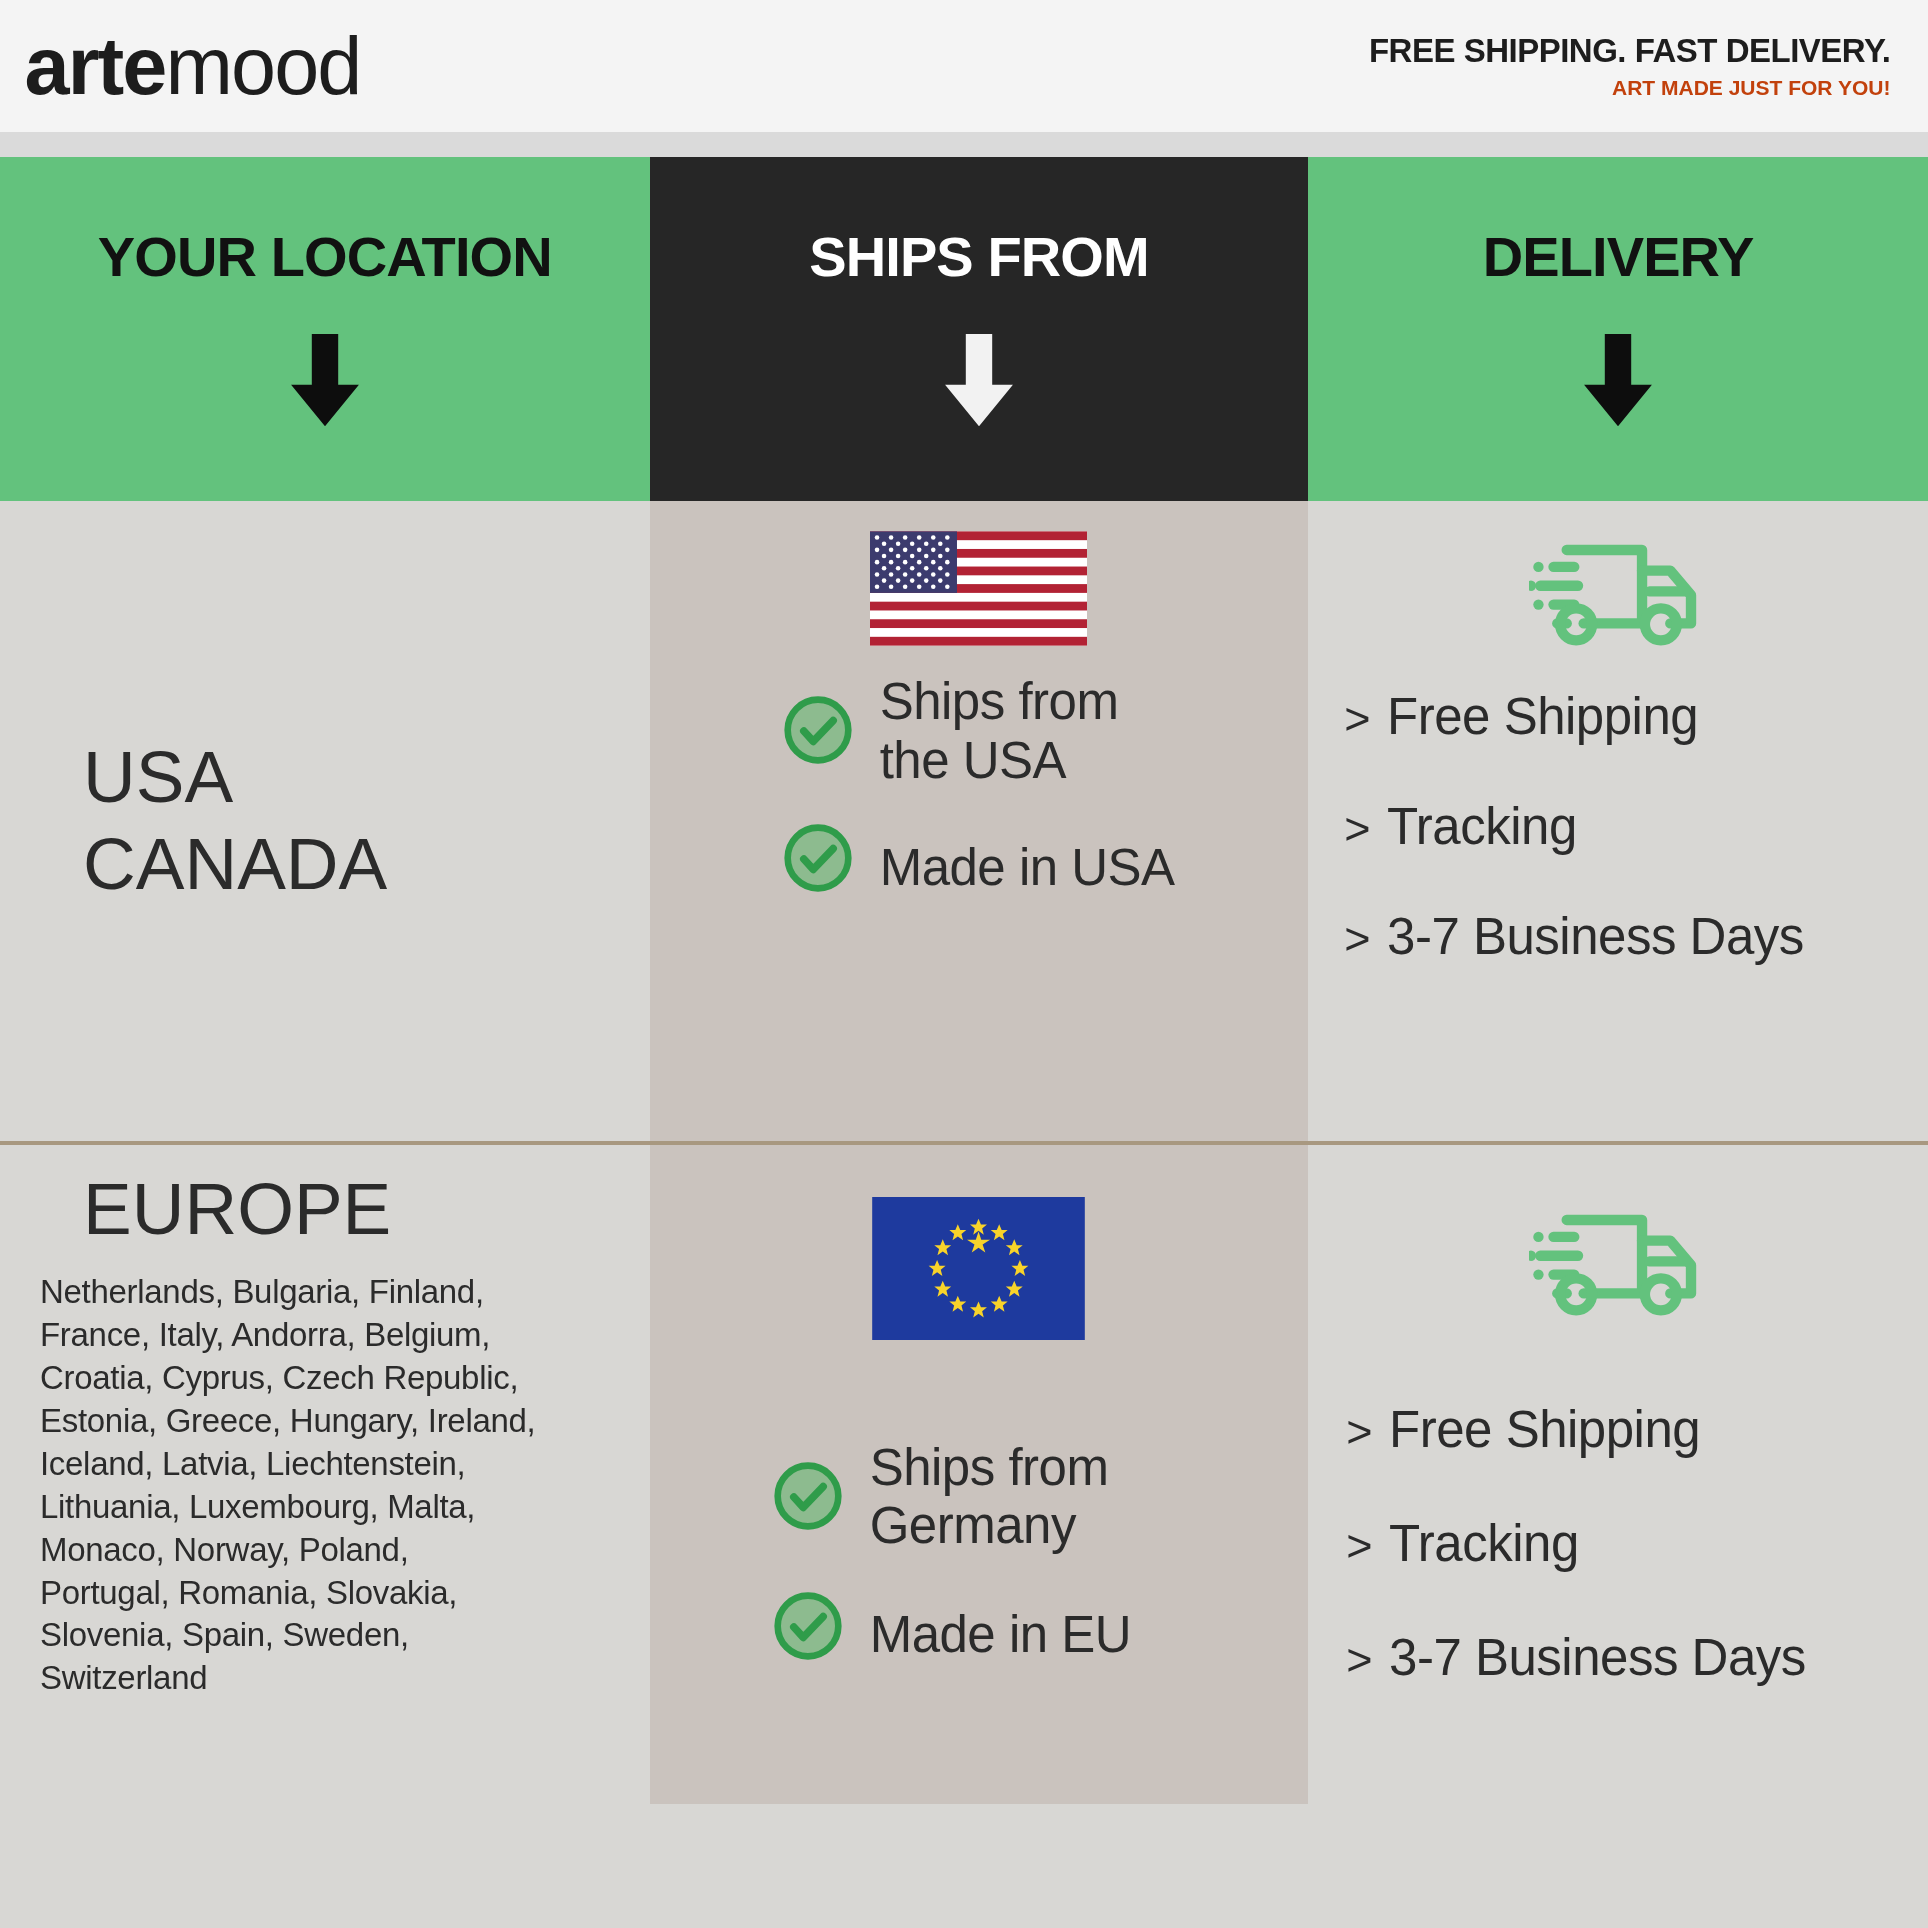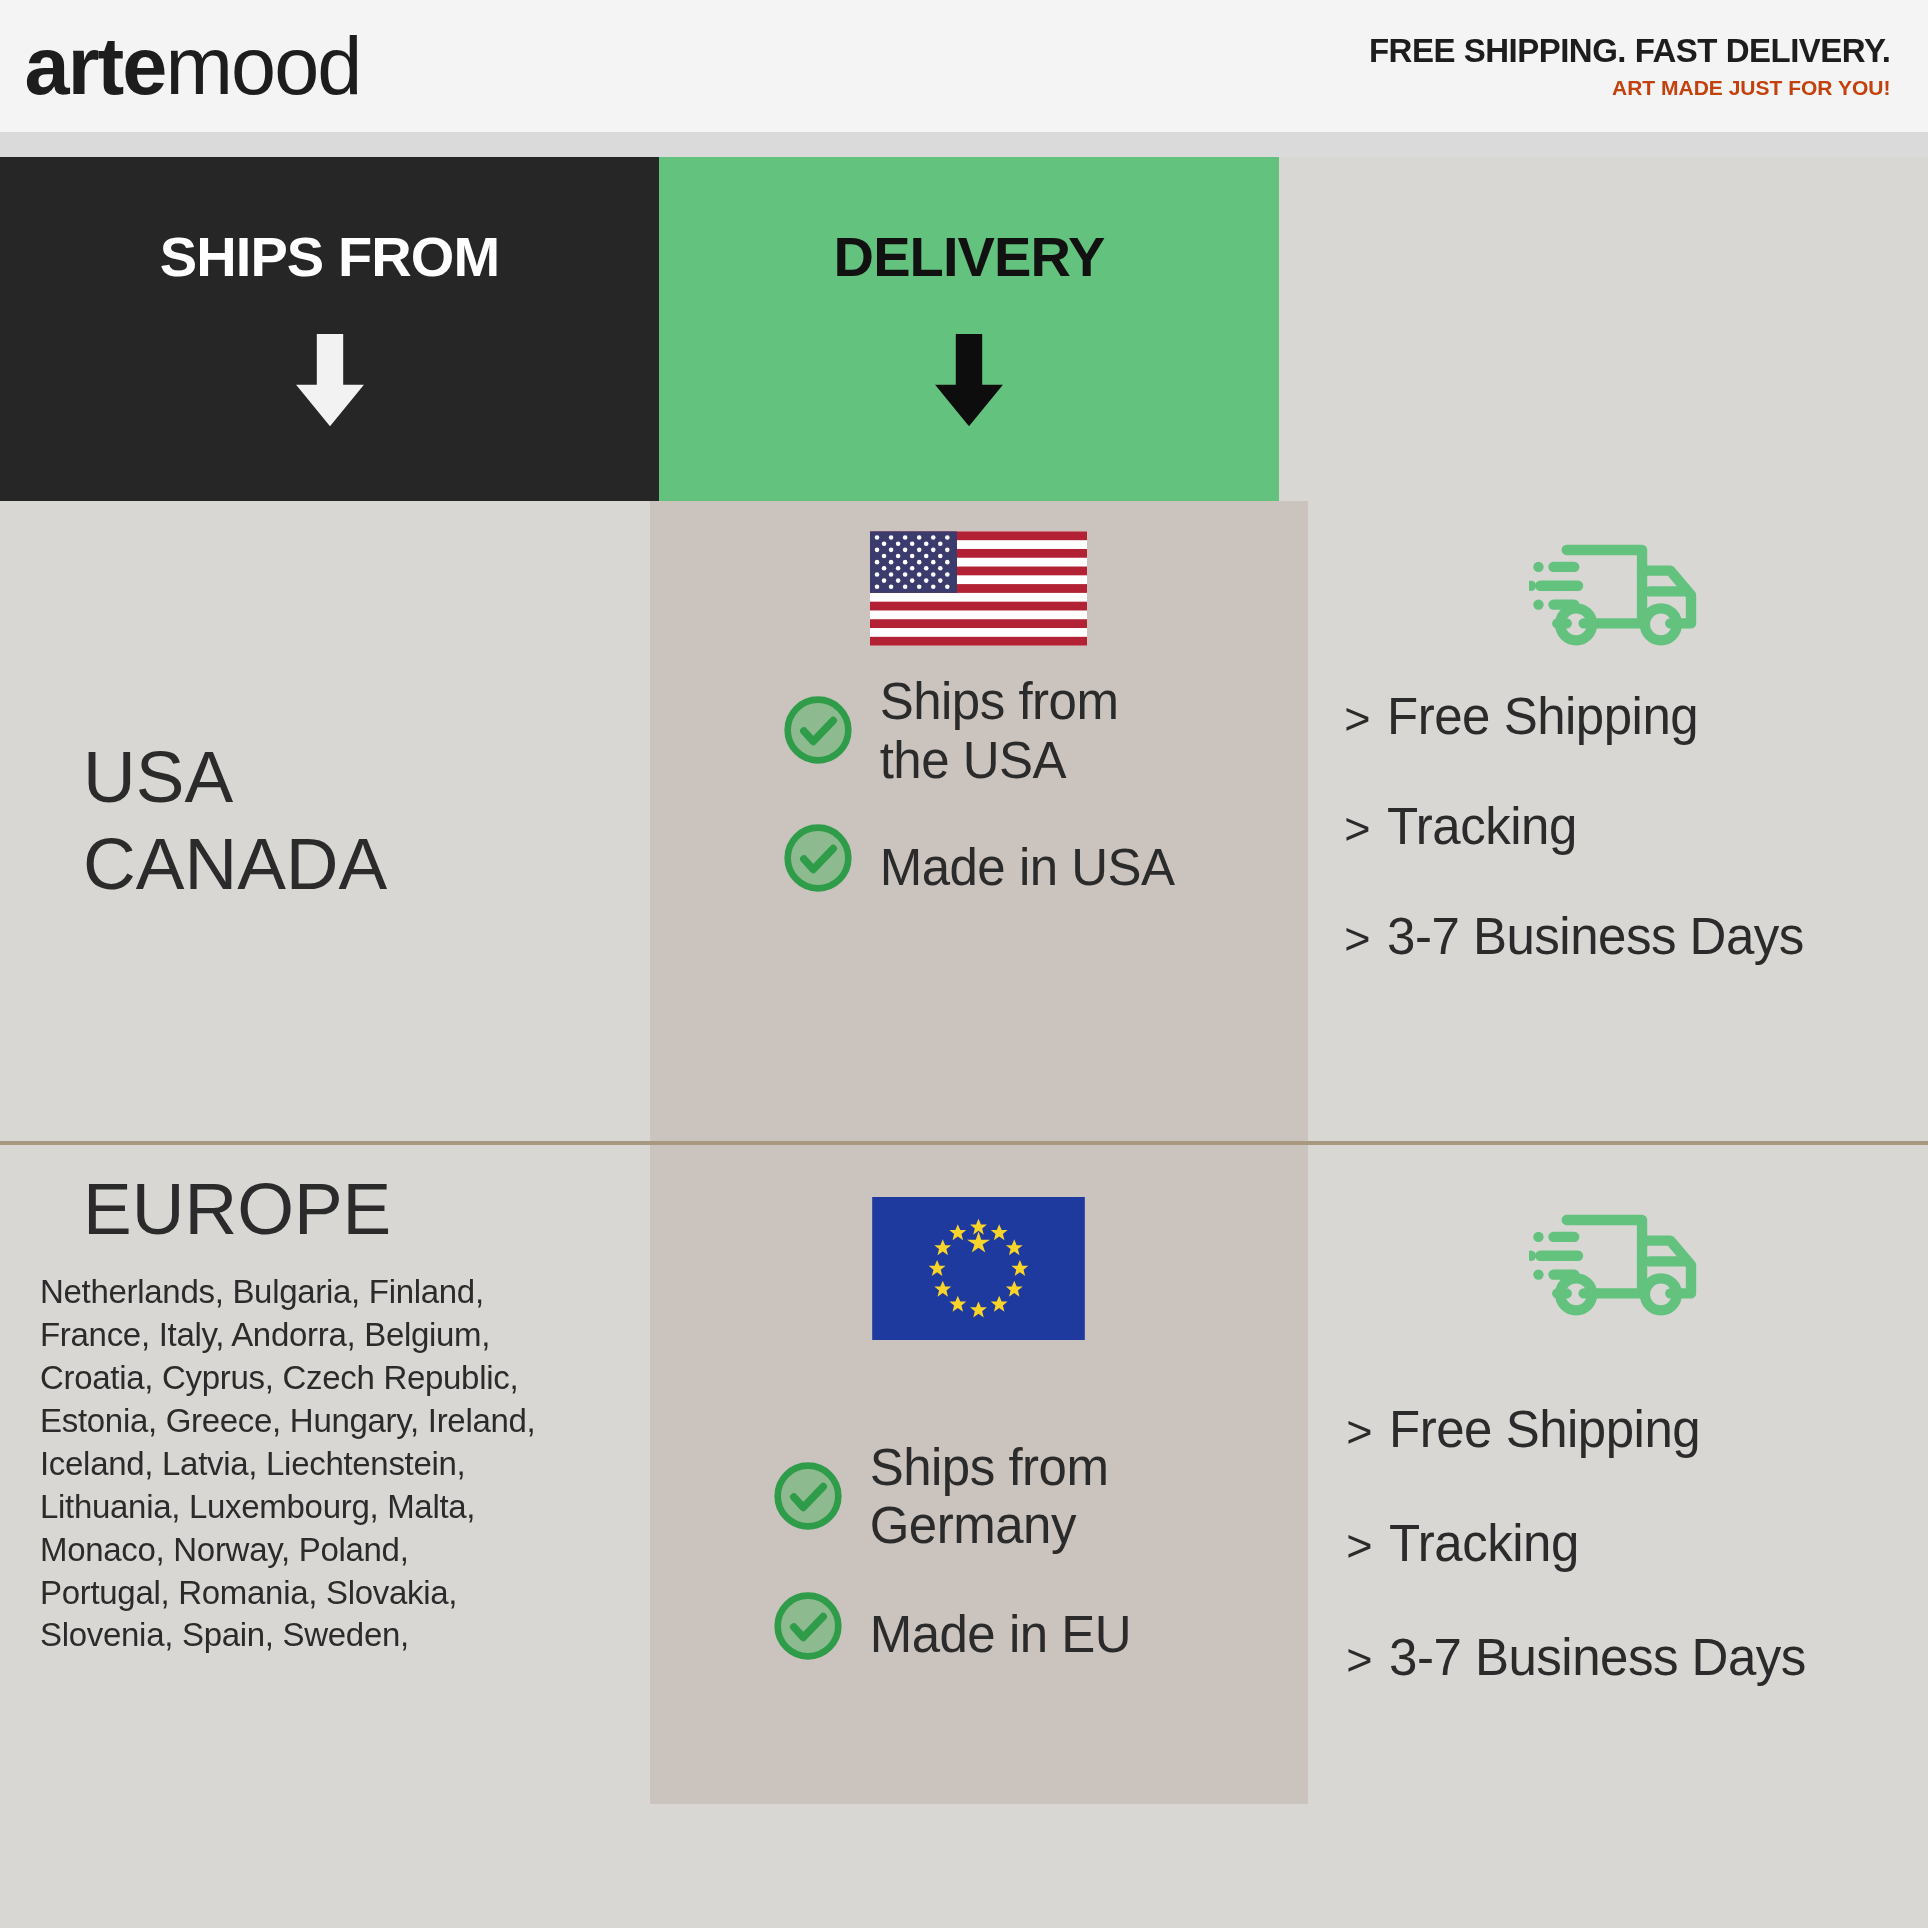--- a/index.html
+++ b/index.html
@@ -128,20 +128,28 @@
   <div class="tagwrap">
     <div class="tag1">FREE SHIPPING. FAST DELIVERY.</div>
     <div class="tag2">ART MADE JUST FOR YOU!</div>
   </div>
 </div>
 
 <div class="separator"></div>
 
 <div class="headband">
 
+  <div class="hcol side">
+    <div class="htitle dark">YOUR LOCATION</div>
+    <div class="arrow">
+      <svg width="102" height="98" viewBox="0 0 108 104">
+        <path d="M54 0 L54 0 M40 2 L68 2 L68 56 L90 56 L54 100 L18 56 L40 56 Z" fill="#0d0d0d"></path>
+      </svg>
+    </div>
+  </div>
 
   <div class="hcol mid">
     <div class="htitle light">SHIPS FROM</div>
     <div class="arrow">
       <svg width="102" height="98" viewBox="0 0 108 104">
         <path d="M40 2 L68 2 L68 56 L90 56 L54 100 L18 56 L40 56 Z" fill="#f2f2f2"></path>
       </svg>
     </div>
   </div>
 
@@ -322,20 +330,21 @@
       <div class="countries">
         <div>Netherlands, Bulgaria, Finland,</div>
         <div>France, Italy, Andorra, Belgium,</div>
         <div>Croatia, Cyprus, Czech Republic,</div>
         <div>Estonia, Greece, Hungary, Ireland,</div>
         <div>Iceland, Latvia, Liechtenstein,</div>
         <div>Lithuania, Luxembourg, Malta,</div>
         <div>Monaco, Norway, Poland,</div>
         <div>Portugal, Romania, Slovakia,</div>
         <div>Slovenia, Spain, Sweden,</div>
+        <div>Switzerland</div>
       </div>
     </div>
   </div>
 
   <div class="cell ship">
     <div class="ship-inner eu">
 
       <div class="flagbox">
         <svg width="213" height="143" viewBox="0 0 226 152">
           <rect width="226" height="152" fill="#1e3a9e"></rect>

